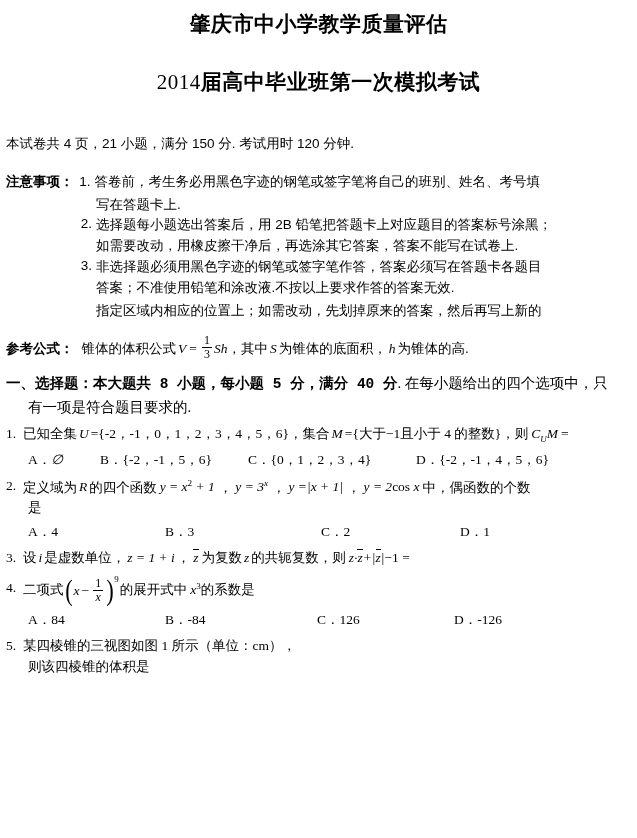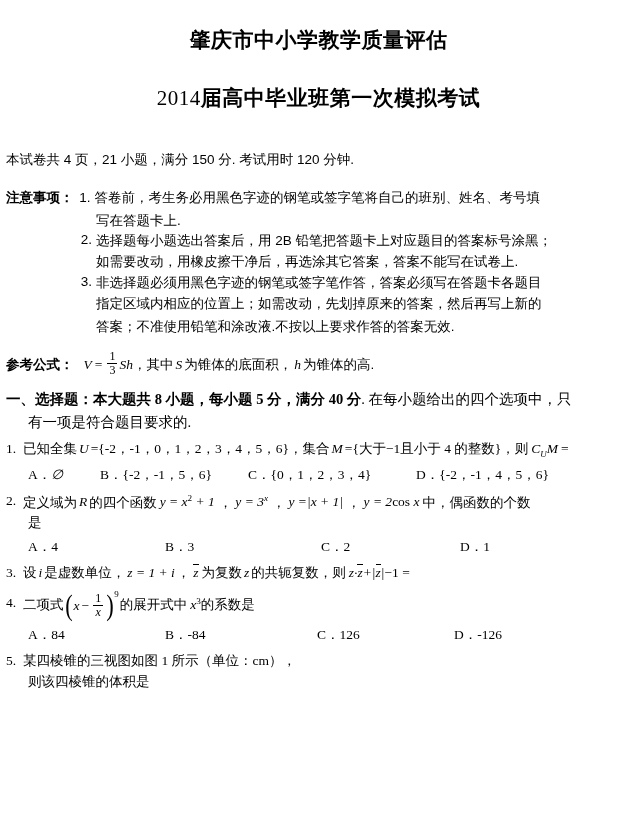--- a/index.html
+++ b/index.html
@@ -17,21 +17,21 @@
   }
   .page {
     position: relative;
     width: 637px;
     height: 838px;
     box-sizing: border-box;
     padding: 0 6px;
   }
 
   
-  .title-block { padding-top: 26px; }
+  .title-block { padding-top: 10px; }
   .title-line {
     text-align: center;
     font-weight: bold;
     line-height: 1.42;
   }
   .title-1 {
     font-size: 21px;
     letter-spacing: 0.5px;
   }
   .title-2 {
@@ -105,21 +105,21 @@
   }
   .frac .num { padding: 0 2px; }
   .frac .den { padding: 0 2px; border-top: 1px solid #000; }
 
   
   .section-head {
     margin-top: 10px;
     font-size: 14.5px;
     line-height: 1.6;
   }
-  .section-head .bold { font-weight: bold; }
+  .section-head .bold { font-weight: bold; font-family: Liberation Mono, monospace; }
   .section-head .cont { display: block; padding-left: 22px; }
 
   
   .q {
     font-size: 13.5px;
     line-height: 1.55;
     margin-top: 5px;
   }
   .q-stem { display: flex; align-items: flex-start; }
   .q-no { flex: 0 0 auto; width: 17px; text-align: left; }
@@ -195,27 +195,28 @@
     <div class="notes-item">
       <span class="notes-num">2.</span>
       <span class="notes-body">选择题每小题选出答案后，用 2B 铅笔把答题卡上对应题目的答案标号涂黑；</span>
     </div>
     <div class="notes-cont">如需要改动，用橡皮擦干净后，再选涂其它答案，答案不能写在试卷上.</div>
 
     <div class="notes-item">
       <span class="notes-num">3.</span>
       <span class="notes-body">非选择题必须用黑色字迹的钢笔或签字笔作答，答案必须写在答题卡各题目</span>
     </div>
+    <div class="notes-cont">答案；不准使用铅笔和涂改液.不按以上要求作答的答案无效.</div>
     <div class="notes-cont">指定区域内相应的位置上；如需改动，先划掉原来的答案，然后再写上新的</div>
-    <div class="notes-cont">答案；不准使用铅笔和涂改液.不按以上要求作答的答案无效.</div>
   </div>
 
   <div class="formula-line sans">
     <span class="formula-label">参考公式：</span>
     <span style="display:inline-block;width:8px;"></span>
+    <span>锥体的体积公式</span>
     <span class="mi" style="margin-left:2px;">V</span>
     <span class="mn" style="margin:0 3px;">=</span>
     <span class="frac">
       <span class="num mn">1</span>
       <span class="den mn">3</span>
     </span>
     <span class="mi">Sh</span>
     <span>，其中</span>
     <span class="mi" style="margin:0 2px;">S</span>
     <span>为锥体的底面积，</span>

